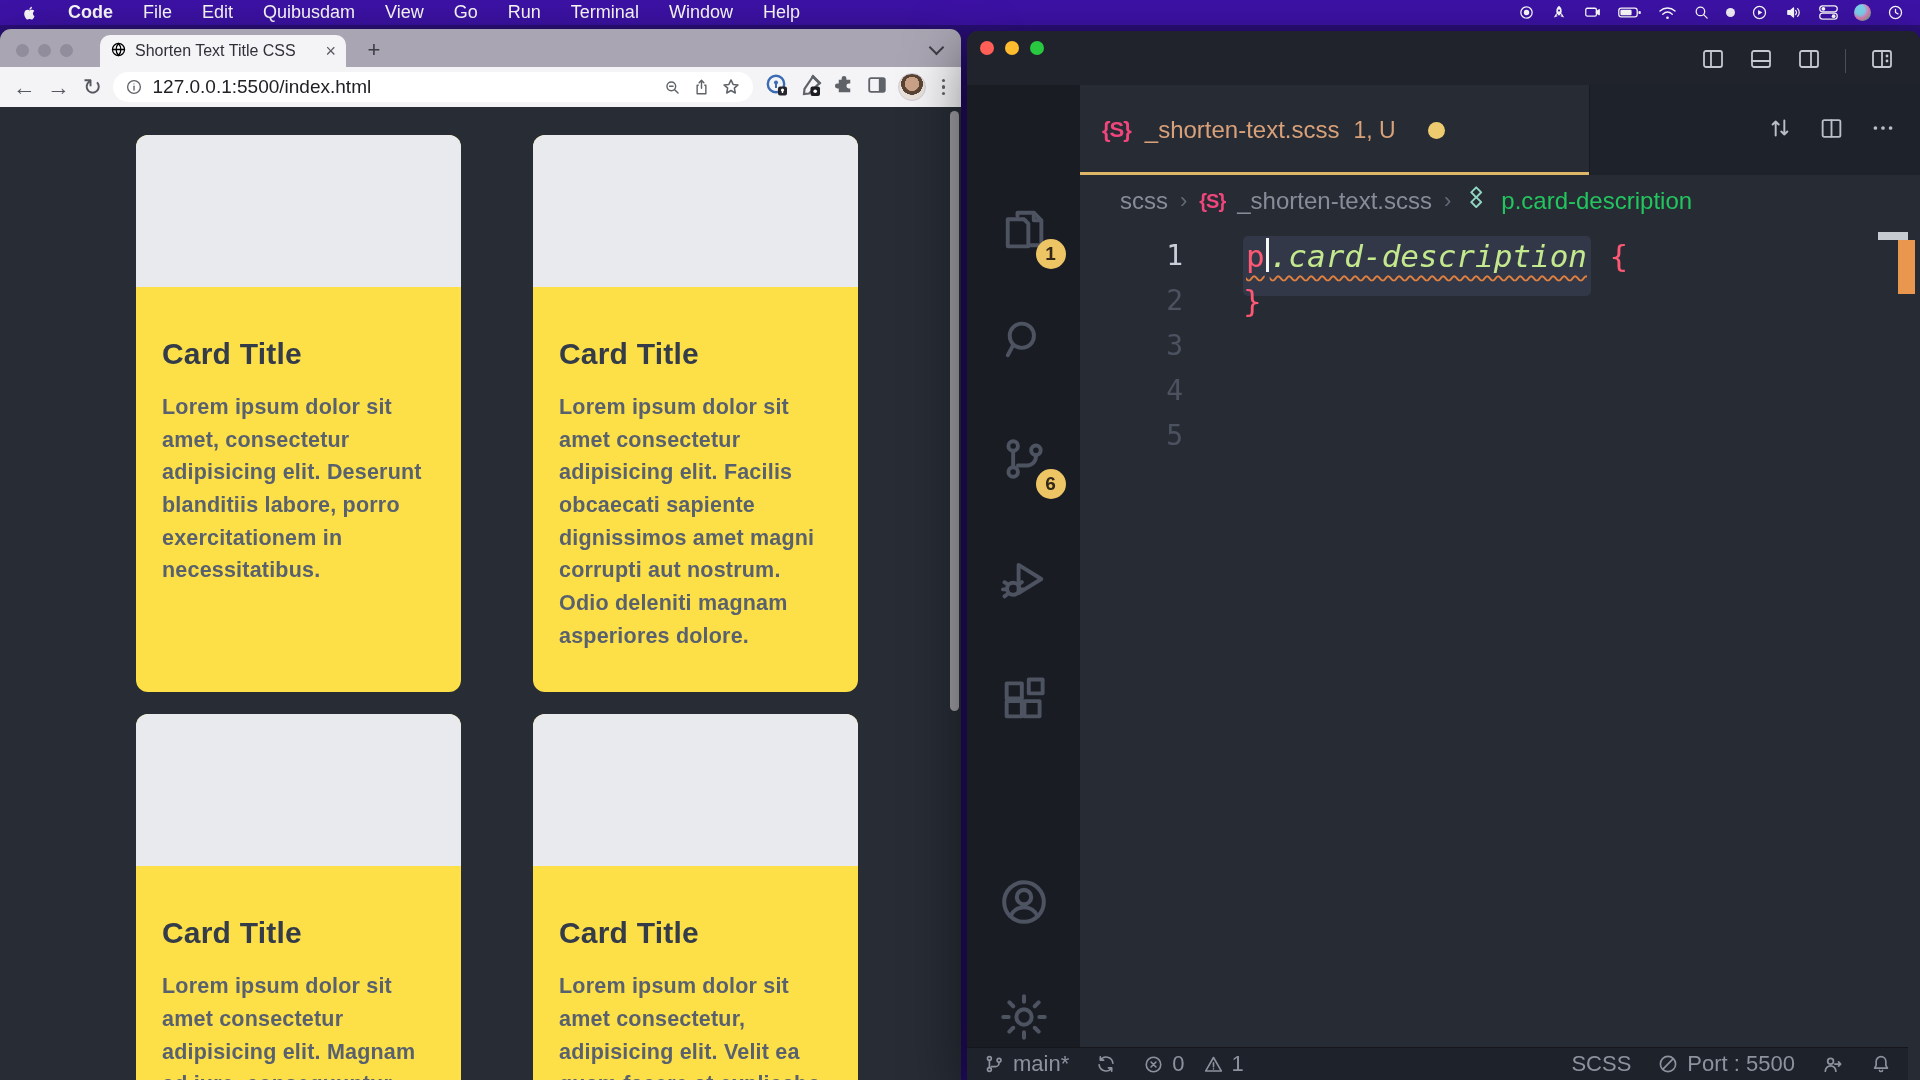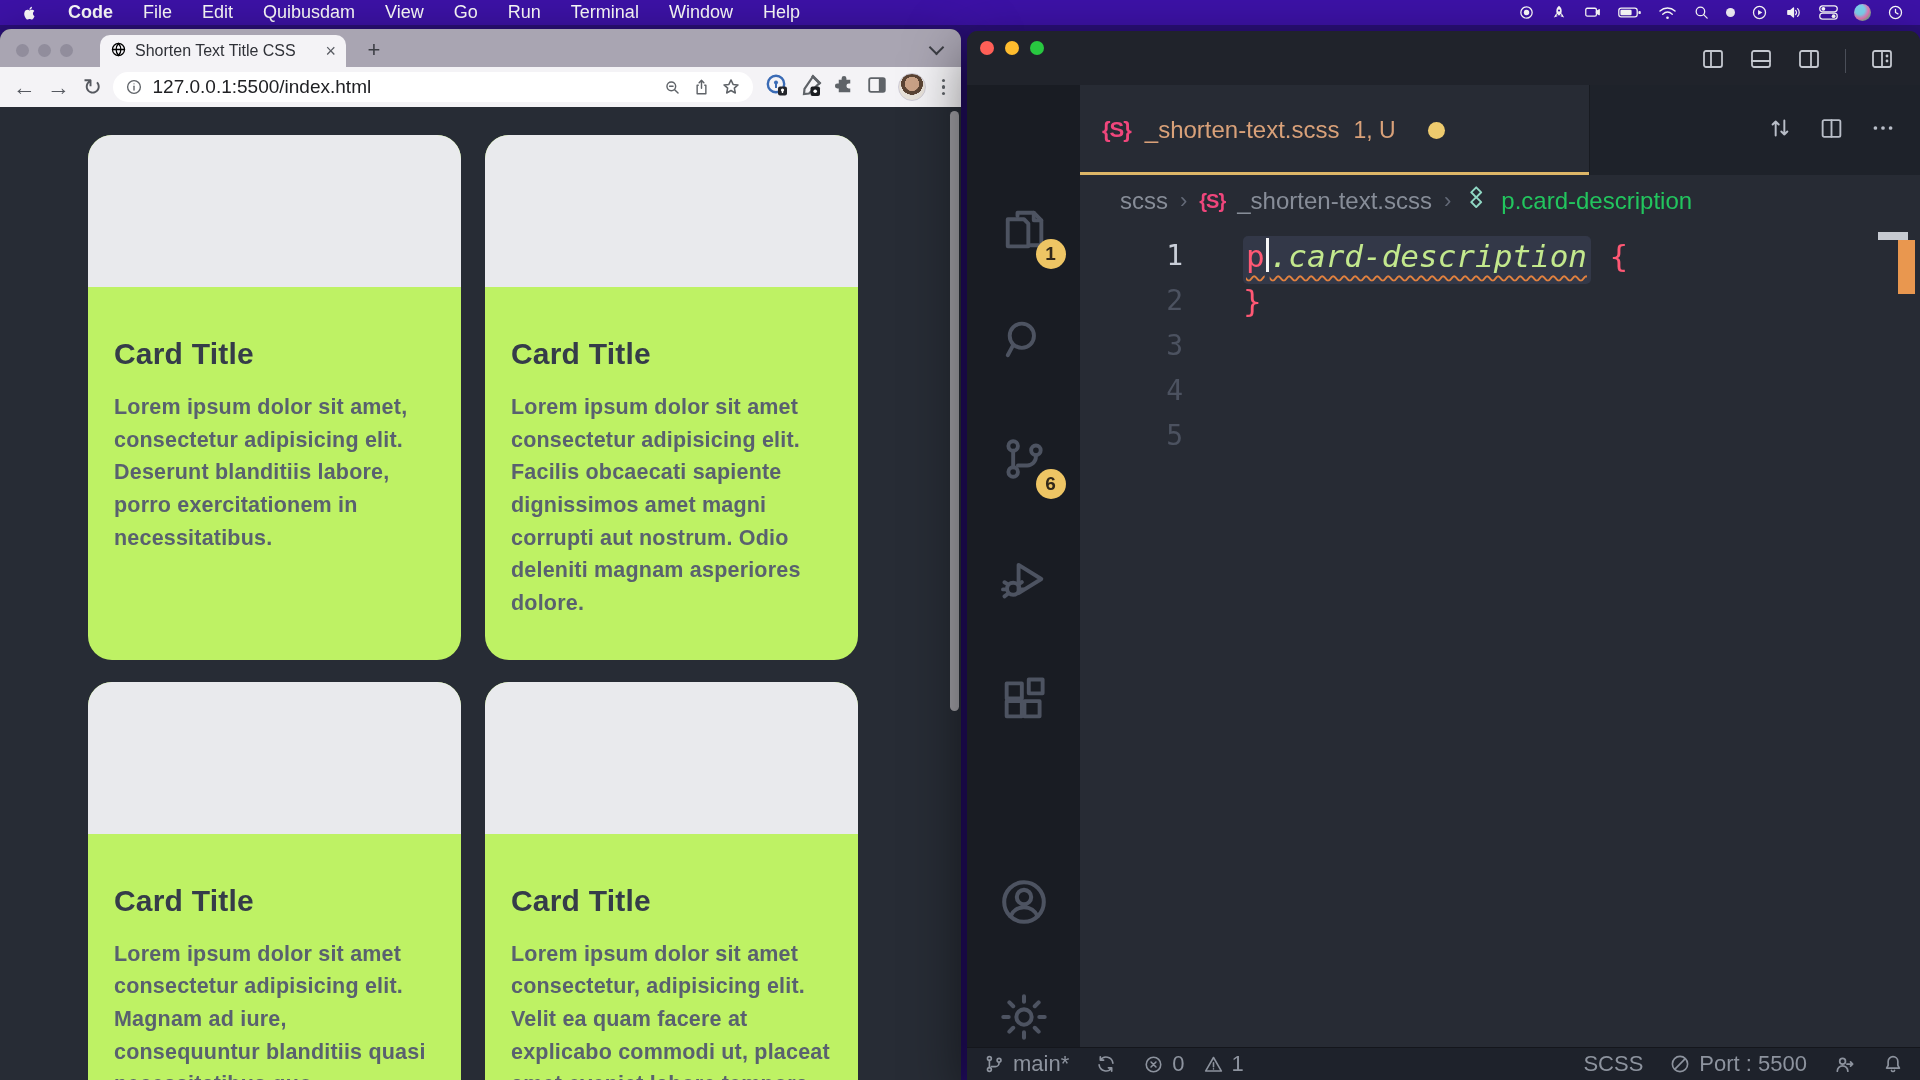--- a/index.html
+++ b/index.html
@@ -42,21 +42,21 @@
   .omnibox .url{flex:1;font-size:19px;color:#202124;white-space:nowrap;overflow:hidden;}
   .obicon{color:#5f6368;display:flex;align-items:center;}
   .extrow{display:flex;align-items:center;gap:10px;margin-left:6px;}
   .avatar{width:26px;height:26px;border-radius:50%;border:1px solid #cfccd6;
     background:radial-gradient(circle at 50% 38%,#caa287 0 34%,#5b4434 35% 52%,#e8e2da 53%);}
   .kebab{display:flex;flex-direction:column;gap:3px;padding:0 6px;}
   .kebab i{width:3.5px;height:3.5px;border-radius:50%;background:#5f6368;}
 
   .c-viewport{position:relative;height:973px;background:#272c35;overflow:hidden;}
   .cards{position:absolute;left:88px;top:28px;display:grid;grid-template-columns:373px 373px;column-gap:24px;row-gap:22px;align-items:stretch;}
-  .card{background:#bef264;border-radius:24px;overflow:hidden;}
+  .card{background:#fde047;border-radius:12px;overflow:hidden;margin-left:48px;}
   .card .ph{height:152px;background:#e9eaed;}
   .card h2{margin:50px 26px 0;font-size:30px;color:#353c49;letter-spacing:.2px;}
   .card p{margin:20px 26px 40px;font-size:21.5px;line-height:1.52;color:#59616f;font-weight:600;letter-spacing:.2px;}
   .c-scrollbar{position:absolute;right:2px;top:4px;width:9px;height:960px;}
   .c-scrollbar .thumb{position:absolute;left:0;top:0;width:9px;height:600px;border-radius:5px;background:#9d9ca2;}
 
   
   .vscode{left:967px;top:31px;width:953px;height:1049px;border-radius:11px 11px 0 0;overflow:hidden;
     background:#272b34;color:#9aa0ab;}
   .v-titlebar{position:relative;height:54px;background:#20232b;}
@@ -87,30 +87,30 @@
   .v-breadcrumb{height:52px;background:#272b34;display:flex;align-items:center;gap:12px;padding-left:40px;
     font-size:24px;color:#878d98;white-space:nowrap;overflow:hidden;}
   .v-breadcrumb .chev{color:#636977;font-size:22px;}
   .v-breadcrumb .sym{color:#22c55e;}
 
   .v-code{position:relative;flex:1;background:#272b34;font-family:"DejaVu Sans Mono",monospace;font-size:31px;}
   .cl{position:absolute;left:0;right:0;height:45px;display:flex;align-items:center;}
   .gut{width:103px;text-align:right;color:#4c5260;font-size:28px;flex:0 0 auto;}
   .gut.active{color:#c9ced8;}
   .ctext{margin-left:60px;white-space:pre;}
-  .wave{background:#333848;border-radius:5px;padding:2px 4px 10px 3px;
+  .wave{background:#333848;border-radius:5px;padding:2px 4px 22px 3px;
     text-decoration:underline;text-decoration-style:wavy;text-decoration-color:#e2813f;
     text-decoration-thickness:2px;text-underline-offset:8px;}
   .tok-pink{color:#ff5874;}
   .tok-green{color:#c3e88d;font-style:italic;}
   .cursor{display:inline-block;width:3px;height:34px;background:#f6f6f6;vertical-align:-5px;margin:0 1px 0 1px;}
   .ruler-scroll{position:absolute;right:12px;top:5px;width:30px;height:8px;background:#c6cad1;}
   .ruler-warn{position:absolute;right:5px;top:13px;width:17px;height:54px;background:#e9974f;}
 
-  .v-statusbar{position:absolute;left:0;right:0;bottom:0;height:32px;background:#1e222b;border-top:1px solid #14161c;
+  .v-statusbar{position:absolute;left:0;right:12px;bottom:0;height:32px;background:#1e222b;border-top:1px solid #14161c;
     display:flex;align-items:center;justify-content:space-between;padding:0 16px;color:#8d939e;font-size:22px;}
   .sb-left,.sb-right{display:flex;align-items:center;gap:26px;}
   .sb-item{display:flex;align-items:center;gap:8px;white-space:nowrap;}
   .v-statusbar svg{display:block;}
 
   svg.i{stroke:currentColor;fill:none;stroke-width:1.8;stroke-linecap:round;stroke-linejoin:round;}
 </style>
 </head>
 <body>
 

